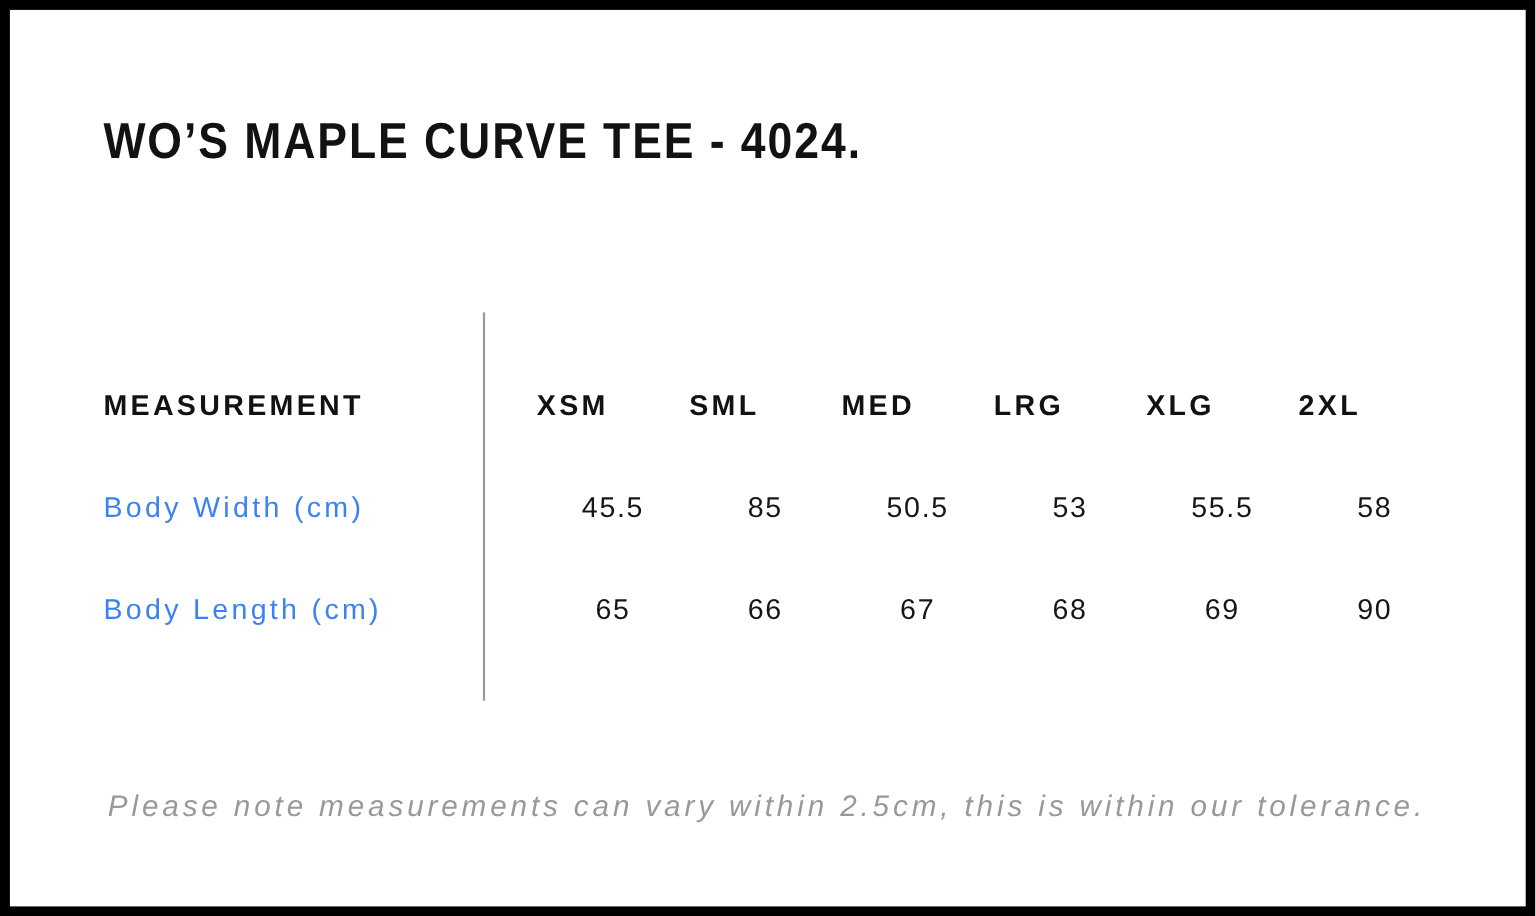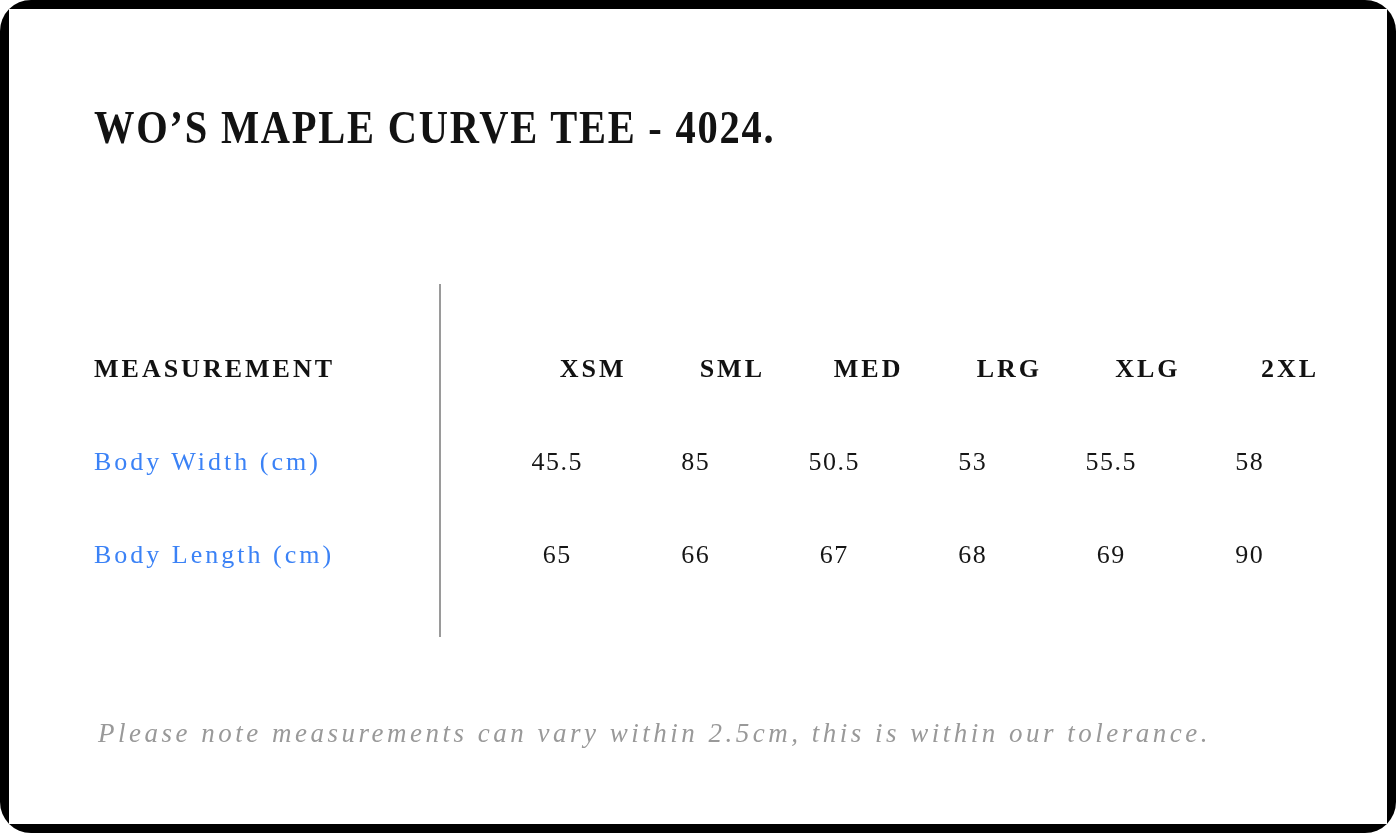--- a/index.html
+++ b/index.html
@@ -5,23 +5,22 @@
   html, body {
     margin: 0;
     padding: 0;
     background: #ffffff;
   }
   .page {
     position: relative;
     width: 1396px;
     height: 833px;
     background: #ffffff;
-    font-family: Liberation Serif, serif;
+    font-family: Liberation Sans, sans-serif;
     overflow: hidden;
-    border-radius: 31px;
   }
   .border-overlay {
     position: absolute;
     inset: 0;
     border: 9px solid #000000;
     box-sizing: border-box;
     pointer-events: none;
   }
   .page-title {
     position: absolute;
@@ -55,21 +54,21 @@
     align-items: center;
   }
   .cell {
     font-size: 26px;
     letter-spacing: 3px;
     white-space: nowrap;
   }
   .cell.head {
     font-weight: bold;
     color: #121212;
-    text-align: right;
+    text-align: left;
   }
   .cell.head.first {
     text-align: left;
   }
   .cell.row-label {
     color: #3b82f6;
     text-align: left;
   }
   .cell.value {
     color: #161616;

